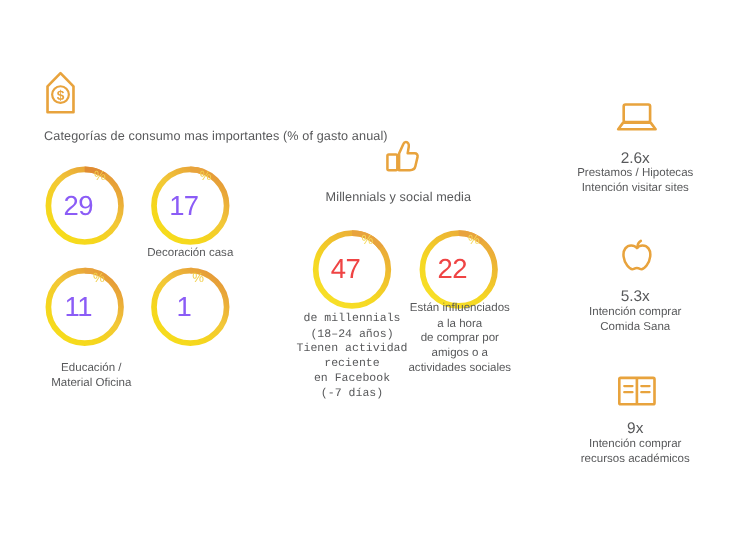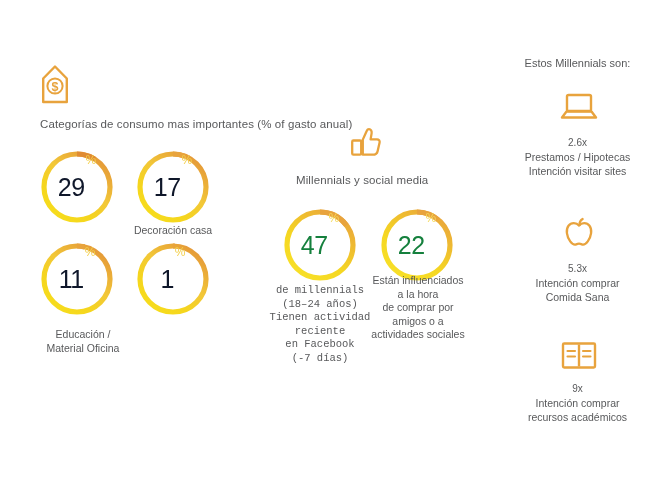--- a/index.html
+++ b/index.html
@@ -38,21 +38,21 @@
     line-height: 13.5px;
     text-align: center;
   }
   .col-head {
     font-size: 11px;
     color: #58595b;
     text-align: center;
     white-space: nowrap;
   }
   .stat-value {
-    font-size: 10px;
+    font-size: 14px;
     color: #58595b;
     text-align: center;
     line-height: 14px;
   }
   .stat-desc {
     font-size: 10.5px;
     color: #58595b;
     text-align: center;
     line-height: 14px;
   }
@@ -84,23 +84,23 @@
     line-height: 1;
     letter-spacing: -0.5px;
   }
   .pct {
     font-size: 12px;
     line-height: 1;
     margin-left: 1px;
     align-self: flex-start;
     margin-top: 6px;
   }
-  .num-orange { color: #0f172a; }
+  .num-orange { color: #8b5cf6; }
   .pct-orange { color: #f2cf4b; }
-  .num-yellow { color: #15803d; }
+  .num-yellow { color: #ef4444; }
   .pct-yellow { color: #f4d95a; }
 
   
   .icon { position: absolute; }
 </style>
 </head>
 <body>
 
 <div class="canvas">
 
@@ -225,21 +225,20 @@
   </div>
 
   <div class="abs" style="left:357px; top:274px; width:122px;">
     <div class="donut-caption">Están influenciados</div>
     <div class="donut-caption">a la hora</div>
     <div class="donut-caption">de comprar por</div>
     <div class="donut-caption">amigos o a</div>
     <div class="donut-caption">actividades sociales</div>
   </div>
 
-  <div class="col-head abs" style="left:495px; top:57px; width:165px;">Estos Millennials son:</div>
 
   <div class="icon abs" style="left:559px; top:92px;">
     <svg width="40" height="30" viewBox="0 0 40 30">
       <rect x="8" y="3" width="24" height="16" rx="1.6" fill="none" stroke="#e8a33d" stroke-width="2.4"></rect>
       <path d="M3 25.5 L37 25.5 L32.5 19.5 L7.5 19.5 Z" fill="none" stroke="#e8a33d" stroke-width="2.4" stroke-linejoin="round"></path>
     </svg>
   </div>
   <div class="abs" style="left:495px; top:136px; width:165px;">
     <div class="stat-value">2.6x</div>
     <div class="stat-desc">Prestamos / Hipotecas</div>

